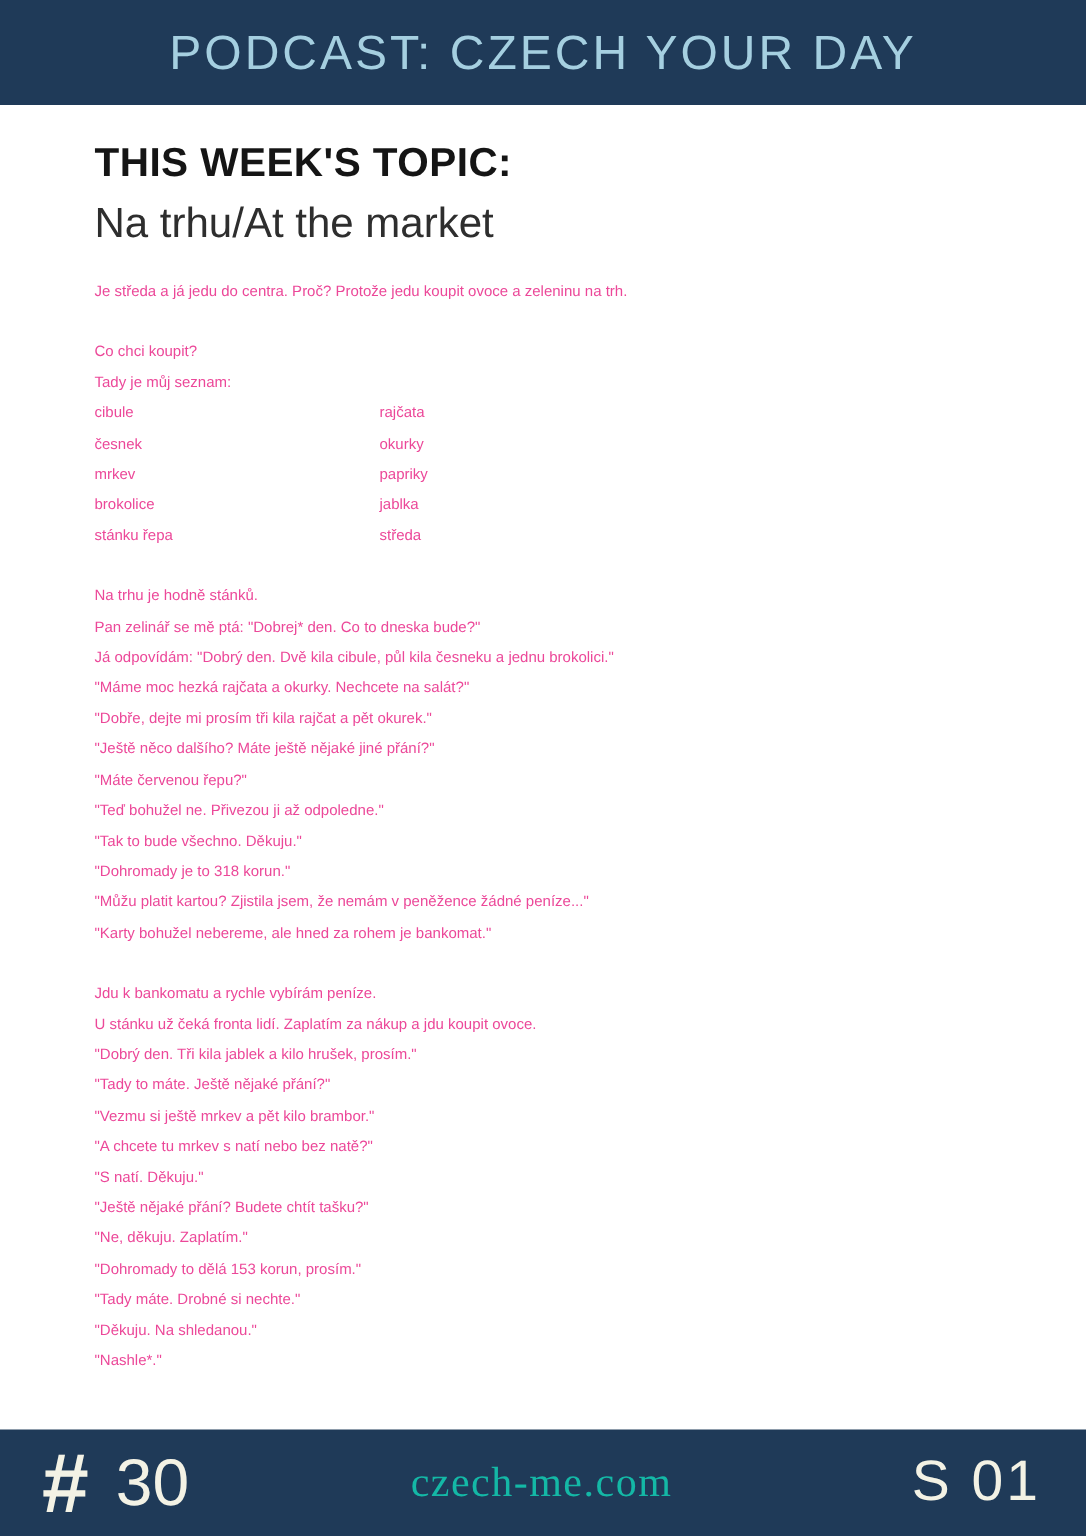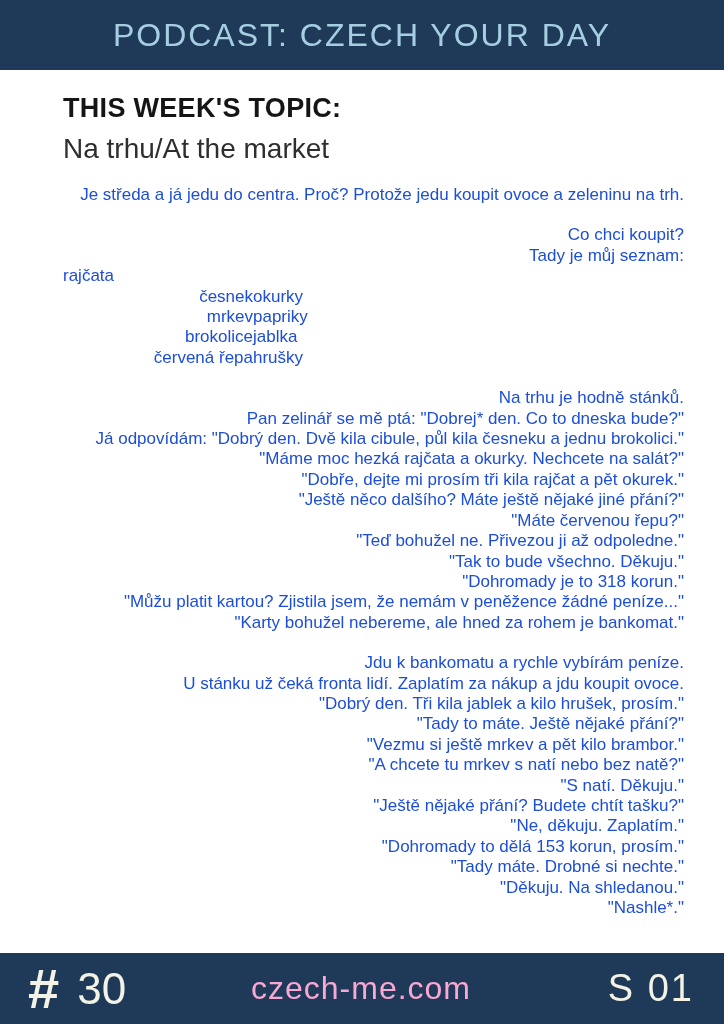--- a/index.html
+++ b/index.html
@@ -46,25 +46,24 @@
     letter-spacing: 0.3px;
   }
   .topic-title {
     margin-top: 9px;
     font-size: 28px;
     font-weight: 400;
     color: #2e2e2e;
   }
   .para { margin-top: 20px; }
   .line {
-    font-size: 17px;
+    font-size: 10px;
     line-height: 20.4px;
-    color: #1d4ed8;
+    color: #ec4899;
     white-space: nowrap;
-    text-align: right;
   }
   .list-row { display: flex; }
   .list-row .cell-left  { width: 190px; }
   
   .bottombar {
     flex: 0 0 71px;
     background: #1f3a58;
     display: flex;
     align-items: center;
     padding: 0 30px 0 28px;
@@ -83,24 +82,25 @@
   .ep-num {
     color: #f3f2e5;
     font-size: 44px;
     font-weight: 300;
     line-height: 1;
     margin-left: 18px;
   }
   .footer-center {
     flex: 1 1 auto;
     text-align: center;
-    color: #f9a8d4;
-    font-size: 32px;
+    color: #14b8a6;
+    font-size: 28px;
     font-weight: 300;
     letter-spacing: 1px;
+    font-family: Liberation Serif, serif;
   }
   .footer-right {
     width: 170px;
     text-align: right;
     color: #f3f2e5;
     font-size: 38px;
     font-weight: 300;
     letter-spacing: 2px;
   }
 </style>
@@ -120,37 +120,38 @@
 
     <div class="para">
       <div class="line">Je středa a já jedu do centra. Proč? Protože jedu koupit ovoce a zeleninu na trh.</div>
     </div>
 
     <div class="para">
       <div class="line">Co chci koupit?</div>
       <div class="line">Tady je můj seznam:</div>
 
       <div class="list-row">
+        <div class="line cell-left">cibule</div>
         <div class="line cell-right">rajčata</div>
       </div>
       <div class="list-row">
         <div class="line cell-left">česnek</div>
         <div class="line cell-right">okurky</div>
       </div>
       <div class="list-row">
         <div class="line cell-left">mrkev</div>
         <div class="line cell-right">papriky</div>
       </div>
       <div class="list-row">
         <div class="line cell-left">brokolice</div>
         <div class="line cell-right">jablka</div>
       </div>
       <div class="list-row">
-        <div class="line cell-left">červená řepa</div>
-        <div class="line cell-right">hrušky</div>
+        <div class="line cell-left">stánku řepa</div>
+        <div class="line cell-right">středa</div>
       </div>
     </div>
 
     <div class="para">
       <div class="line">Na trhu je hodně stánků.</div>
       <div class="line">Pan zelinář se mě ptá: "Dobrej* den. Co to dneska bude?"</div>
       <div class="line">Já odpovídám: "Dobrý den. Dvě kila cibule, půl kila česneku a jednu brokolici."</div>
       <div class="line">"Máme moc hezká rajčata a okurky. Nechcete na salát?"</div>
       <div class="line">"Dobře, dejte mi prosím tři kila rajčat a pět okurek."</div>
       <div class="line">"Ještě něco dalšího? Máte ještě nějaké jiné přání?"</div>

